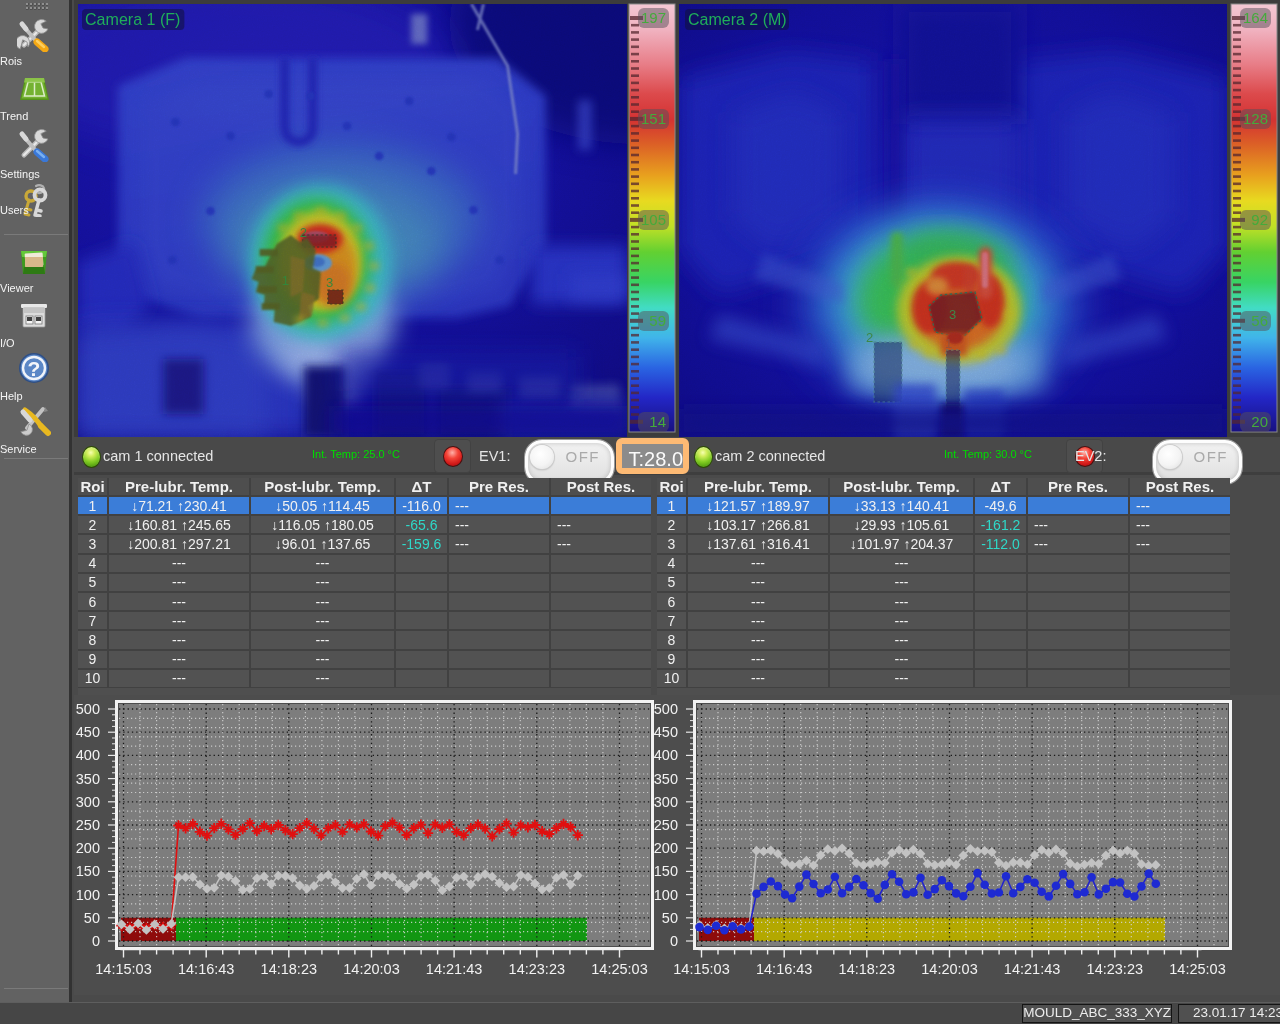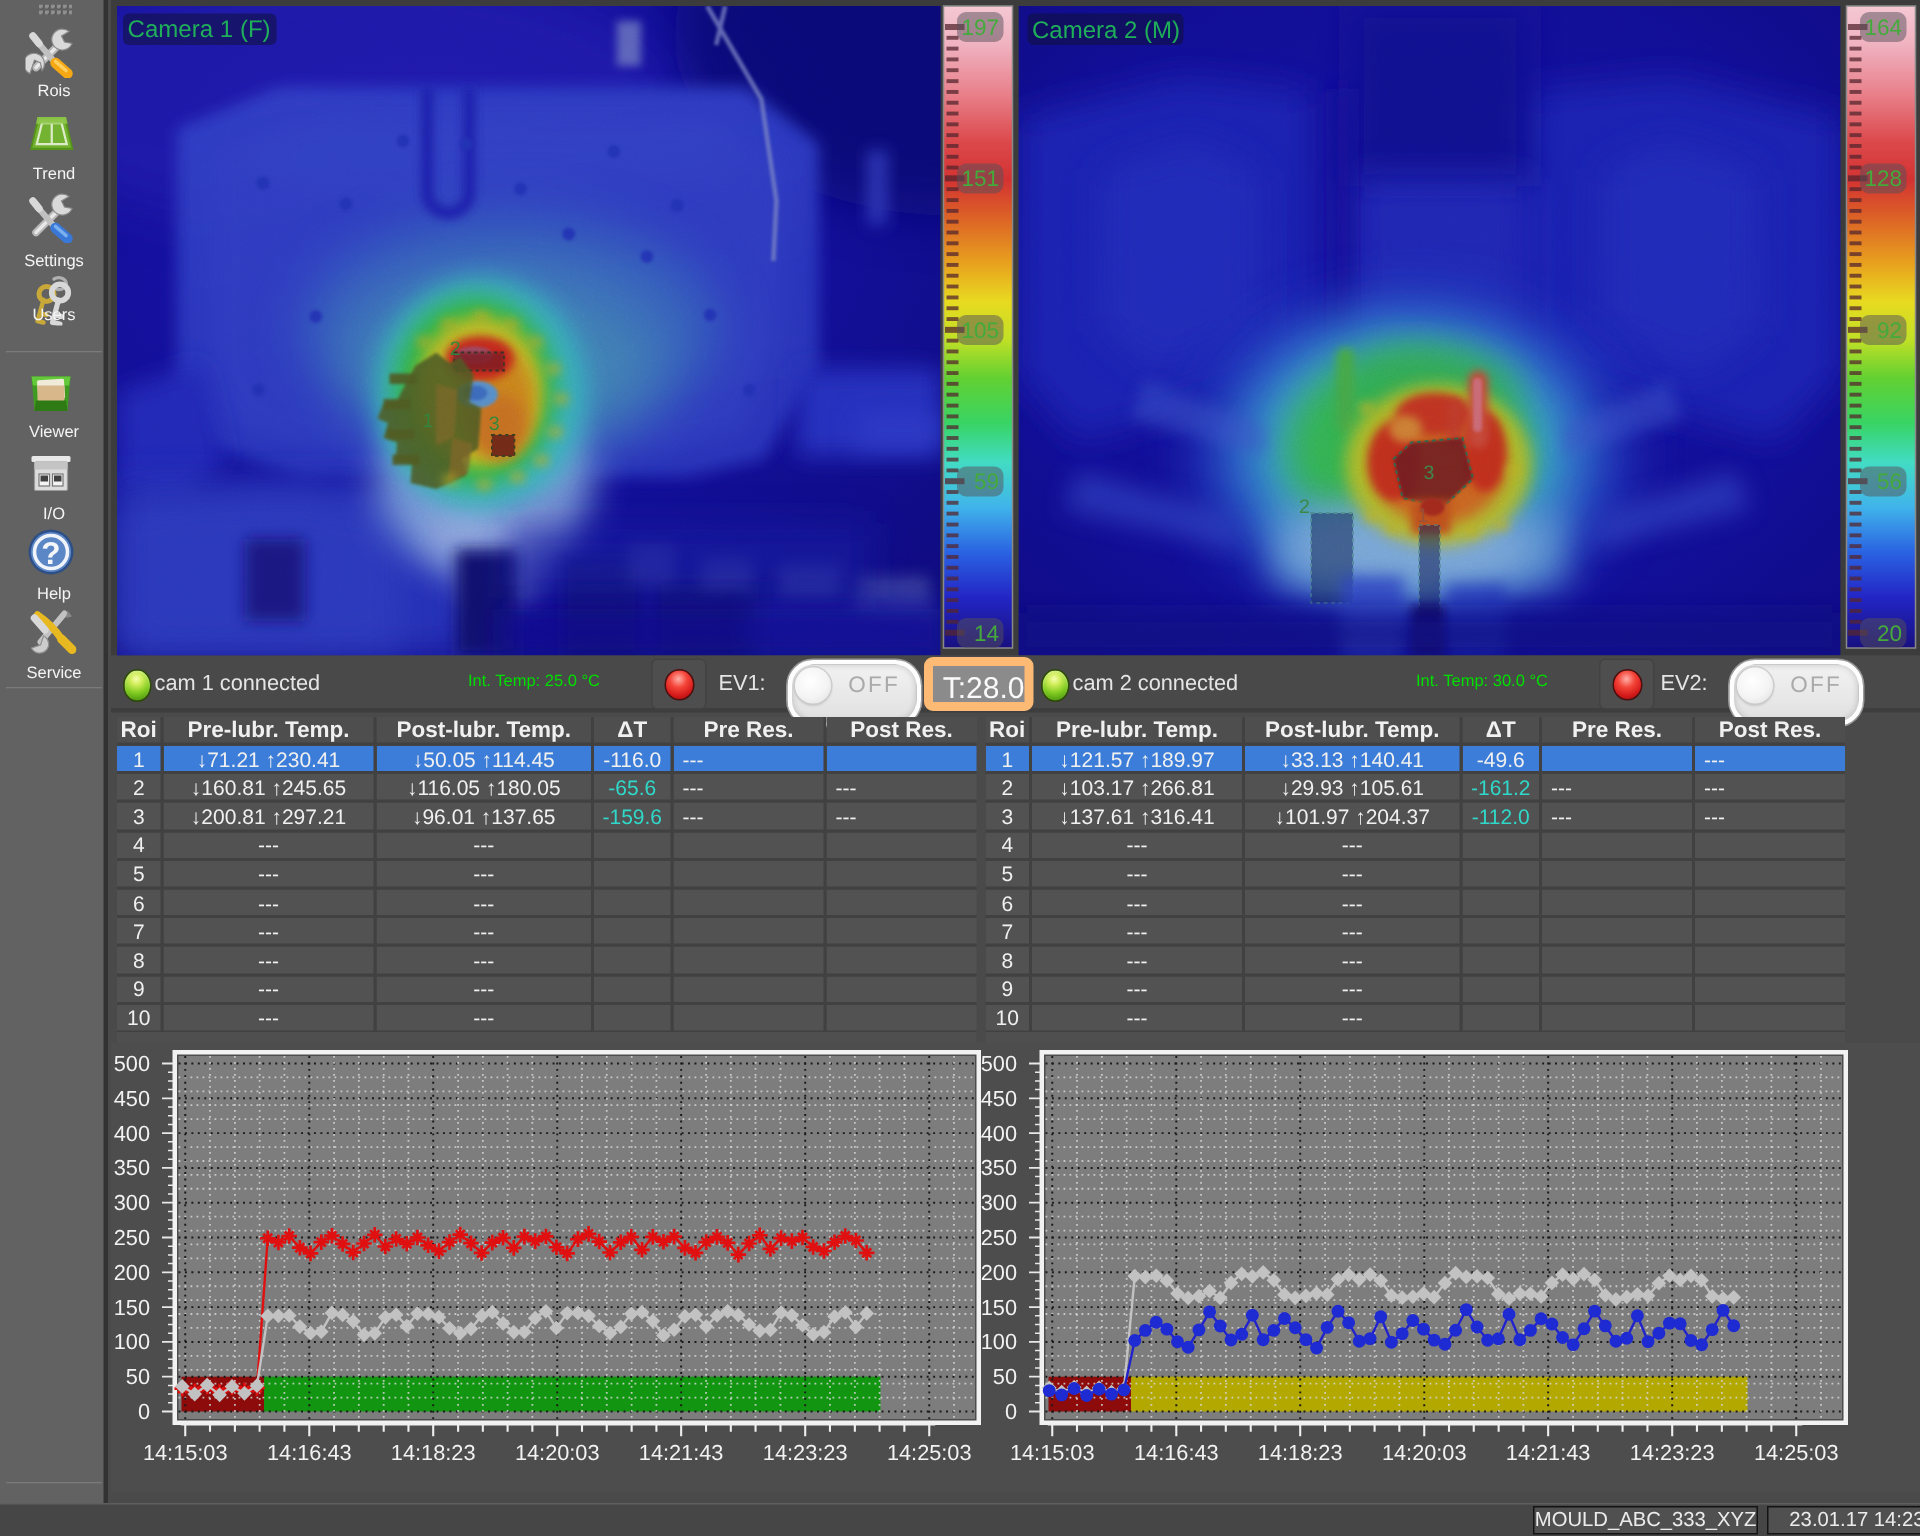--- a/index.html
+++ b/index.html
@@ -1,20 +1,20 @@
 <!DOCTYPE html>
 <html><head><meta charset="utf-8"><style>
 *{margin:0;padding:0;box-sizing:border-box}
 html,body{width:1280px;height:1024px;overflow:hidden}
 body{position:relative;background:#4a4a4a;font-family:"Liberation Sans",sans-serif;color:#f0f0f0}
 #sidebar{position:absolute;left:0;top:0;width:72px;height:1002px;background:#626262;border-right:3px solid #323232}
 .grip{position:absolute;left:26px;top:3px;width:22px;height:7px;
 background-image:radial-gradient(circle at 1px 1px,#8f8f8f 35%, #4f4f4f 36%, transparent 60%);background-size:4px 4px}
 .icon{position:absolute;left:17px}
-.ilabel{position:absolute;width:72px;text-align:center;font-size:11px;color:#f4f4f4}
+.ilabel{position:absolute;width:72px;text-align:left;font-size:11px;color:#f4f4f4}
 .sep{position:absolute;left:4px;width:64px;height:1px;background:#4e4e4e;border-bottom:1px solid #7a7a7a}
 #camzone{position:absolute;left:74px;top:0;width:1206px;height:437px;background:#3c3c3c}
 #statusrow{position:absolute;left:74px;top:437px;width:1206px;height:38px;background:#494949;border-bottom:3px solid #3e3e3e}
 .led{position:absolute;width:19px;height:22px;border-radius:50%;background:radial-gradient(circle at 46% 28%,#f6ffb0 0%,#d2ee5c 22%,#82cc22 55%,#4e9a0e 85%,#3f7a0a 100%);border:1px solid #2e4a08;box-shadow:inset 0 1px 2px rgba(255,255,255,0.4)}
 .stxt{position:absolute;font-size:14.5px;color:#e5e5e5}
 .itemp{position:absolute;font-size:11px;color:#00dd00}
 .rbtn{position:absolute;width:37px;height:34px;background:#4e4e4e;border-radius:4px;border:1px solid #424242}
 .rled{position:absolute;left:8px;top:6px;width:20px;height:21px;border-radius:50%;background:radial-gradient(circle at 46% 30%,#ffb0a8 0%,#f44438 35%,#d01818 70%,#8e0e0e 100%);border:1px solid #4a1010}
 .tog{position:absolute;width:89px;height:44px;border-radius:17px;background:linear-gradient(#f2f2f2,#e0e0e0);border:3px solid #fdfdfd;box-shadow:0 0 0 1px #999, inset 0 0 5px rgba(0,0,0,0.2)}
 .knob{position:absolute;left:2px;top:1.5px;width:24px;height:24px;border-radius:50%;background:radial-gradient(circle at 42% 38%,#ffffff 0%,#f4f4f4 55%,#dcdcdc 100%);box-shadow:0 0 0 1px #cccccc, 0 1px 2px rgba(0,0,0,0.25)}
@@ -427,21 +427,21 @@
     <div class="knob"></div>
     <div class="offtxt">OFF</div>
   </div>
 <div class="tbtn" style="left:616px;top:438px">T:28.0 °C</div>
 <div class="led" style="left:694px;top:446px"></div>
 <div class="stxt" style="left:715px;top:448px">cam 2 connected</div>
 <div class="itemp" style="left:944px;top:448px">Int. Temp: 30.0 °C</div>
 <div class="rbtn" style="left:1066px;top:439px">
     <div class="rled"></div>
   </div>
-<div class="stxt" style="left:1107px;top:448px">EV2:</div>
+<div class="stxt" style="left:1075px;top:448px">EV2:</div>
 <div class="tog" style="left:1153px;top:440px">
     <div class="knob"></div>
     <div class="offtxt">OFF</div>
   </div>
 <div class="tblwrap" style="left:78px;top:478px">
 <table class="tbl" cellspacing="0" cellpadding="0">
       <colgroup>
 <col style="width:30px">
 <col style="width:142px">
 <col style="width:145px">

